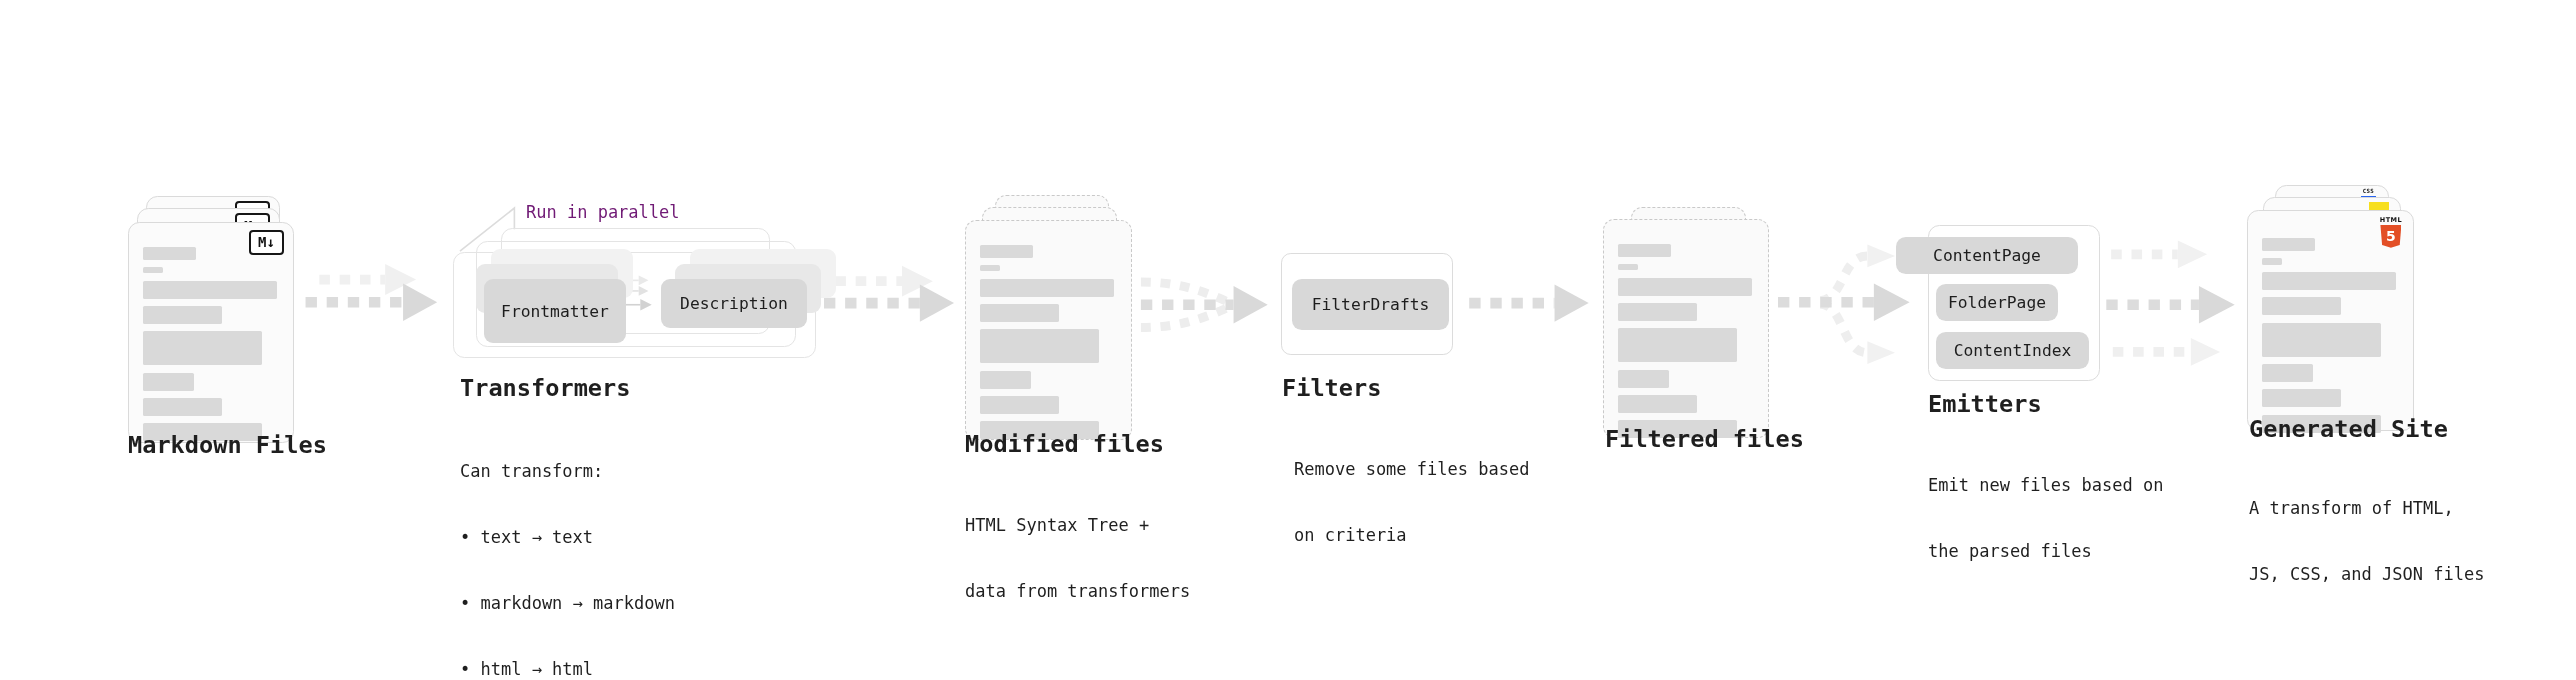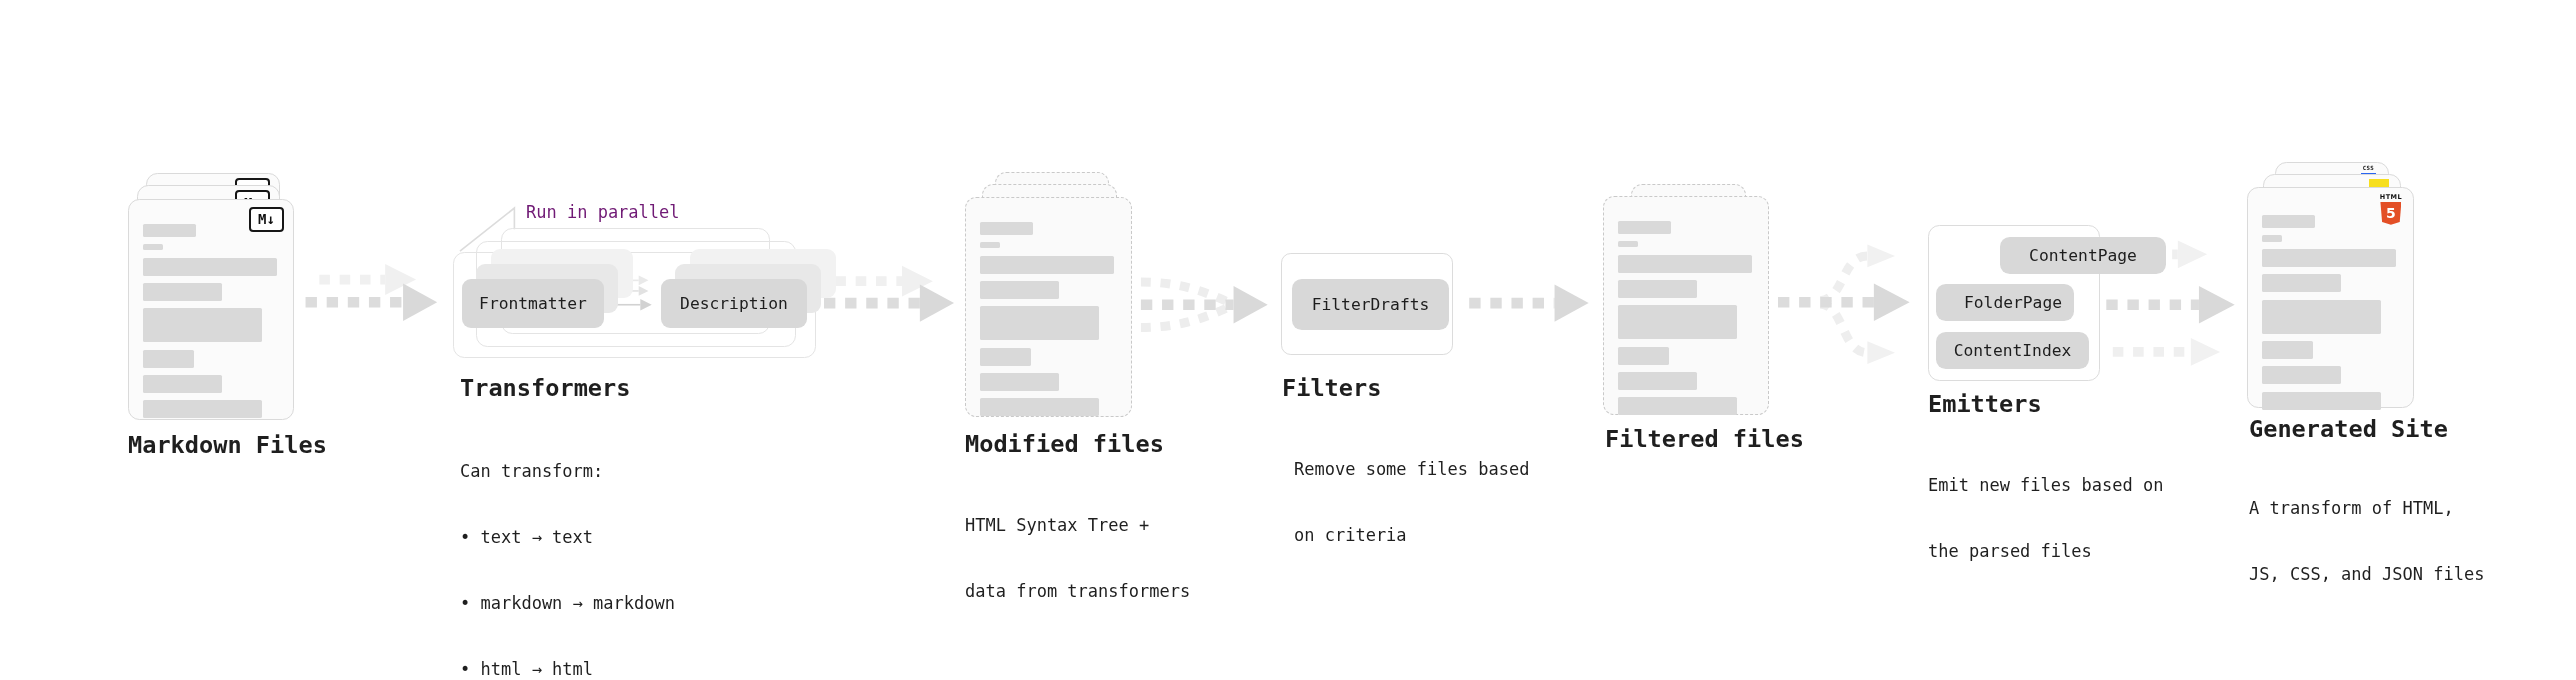--- a/index.html
+++ b/index.html
@@ -1,20 +1,20 @@
 <!DOCTYPE html>
 <html style="font-size:13px"><head>
 <meta charset="utf-8">
 <style>
   html,body{margin:0;padding:0;background:#ffffff;}
   #canvas{position:relative;width:2576px;height:681px;background:#ffffff;overflow:hidden;
           font-family:"DejaVu Sans Mono",monospace;color:#1f1f1f;}
 
   
-  .file-card{position:absolute;background:#fbfbfb;border:1.6px solid #dadada;border-radius:11.4px;box-sizing:border-box;}
+  .file-card{position:absolute;background:#fbfbfb;border:1.6px solid #dadada;border-radius:11.4px;box-sizing:border-box;margin-top:23px;}
   .file-card.dashed{border:1.6px dashed #c9c9c9;background:#fafafa;}
   .bars{position:absolute;left:14px;top:23.6px;display:flex;flex-direction:column;gap:7.3px;}
   .bar{background:#d9d9d9;border-radius:1.6px;}
   .bw1{width:53px;height:13px}.bw2{width:19.5px;height:6.5px}.bw3{width:134px;height:18px}
   .bw4{width:79px;height:18px}.bw5{width:119px;height:34px}.bw6{width:51px;height:18px}
   .bw7{width:79px;height:18px}.bw8{width:119px;height:18px}
 
   
   .md-badge{position:absolute;right:9px;width:31px;height:21px;background:#ffffff;border:2.4px solid #161616;
             border-radius:4.1px;display:flex;align-items:center;justify-content:center;
@@ -132,21 +132,21 @@
 
   <div class="note" style="left:526px;top:202px;">Run in parallel</div>
   <div class="outline-box" style="left:501px;top:228px;width:269px;height:106px;"></div>
   <div class="outline-box" style="left:476px;top:241px;width:320px;height:106px;"></div>
   <div class="outline-box" style="left:453px;top:252px;width:363px;height:106px;"></div>
 
   <div class="node ghost2" style="left:491px;top:249px;width:142px;height:49px;"></div>
   <div class="node ghost1" style="left:476px;top:264px;width:142px;height:49px;"></div>
   <div class="node ghost2" style="left:690px;top:249px;width:146px;height:49px;"></div>
   <div class="node ghost1" style="left:675px;top:264px;width:146px;height:49px;"></div>
-  <div class="node" style="left:462px;top:279px;width:142px;height:49px;">Frontmatter</div>
+  <div class="node" style="left:484px;top:279px;width:142px;height:64px;">Frontmatter</div>
   <div class="node" style="left:661px;top:279px;width:146px;height:49px;">Description</div>
 
   <div class="heading" style="left:460px;top:375px;">Transformers</div>
   <div class="caption" style="left:460px;top:416px;">
     <div>Can transform:</div>
     <div>• text → text</div>
     <div>• markdown → markdown</div>
     <div>• html → html</div>
   </div>
 
@@ -187,22 +187,22 @@
       <div class="bar bw4"></div>
       <div class="bar bw5"></div>
       <div class="bar bw6"></div>
       <div class="bar bw7"></div>
       <div class="bar bw8"></div>
     </div>
   </div>
   <div class="heading" style="left:1605px;top:426px;">Filtered files</div>
 
   <div class="outline-box solid" style="left:1928px;top:225px;width:172px;height:156px;"></div>
-  <div class="node" style="left:2000px;top:237px;width:166px;height:37px;border-radius:9.8px;">ContentPage</div>
-  <div class="node" style="left:1936px;top:284px;width:122px;height:37px;border-radius:9.8px;padding-left:16px;">FolderPage</div>
+  <div class="node" style="left:1896px;top:237px;width:182px;height:37px;border-radius:9.8px;">ContentPage</div>
+  <div class="node" style="left:1936px;top:284px;width:122px;height:37px;border-radius:9.8px;">FolderPage</div>
   <div class="node" style="left:1936px;top:332px;width:153px;height:37px;border-radius:9.8px;">ContentIndex</div>
   <div class="heading" style="left:1928px;top:391px;">Emitters</div>
   <div class="caption" style="left:1928px;top:430px;">
     <div>Emit new files based on</div>
     <div>the parsed files</div>
   </div>
 
   <div class="file-card" style="left:2275px;top:162px;width:114px;height:57px;">
     <div class="css-badge">
       <div class="css-txt">CSS</div>

